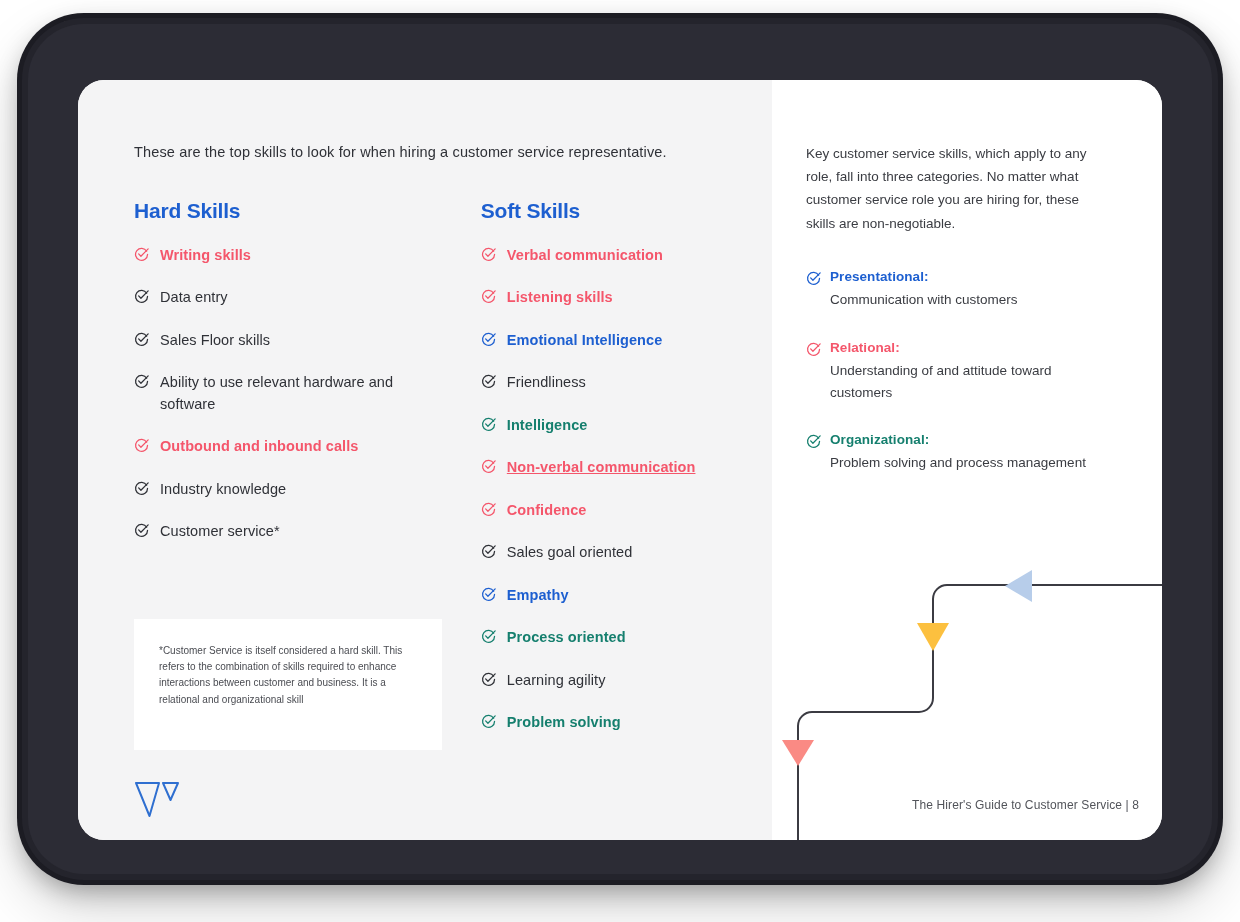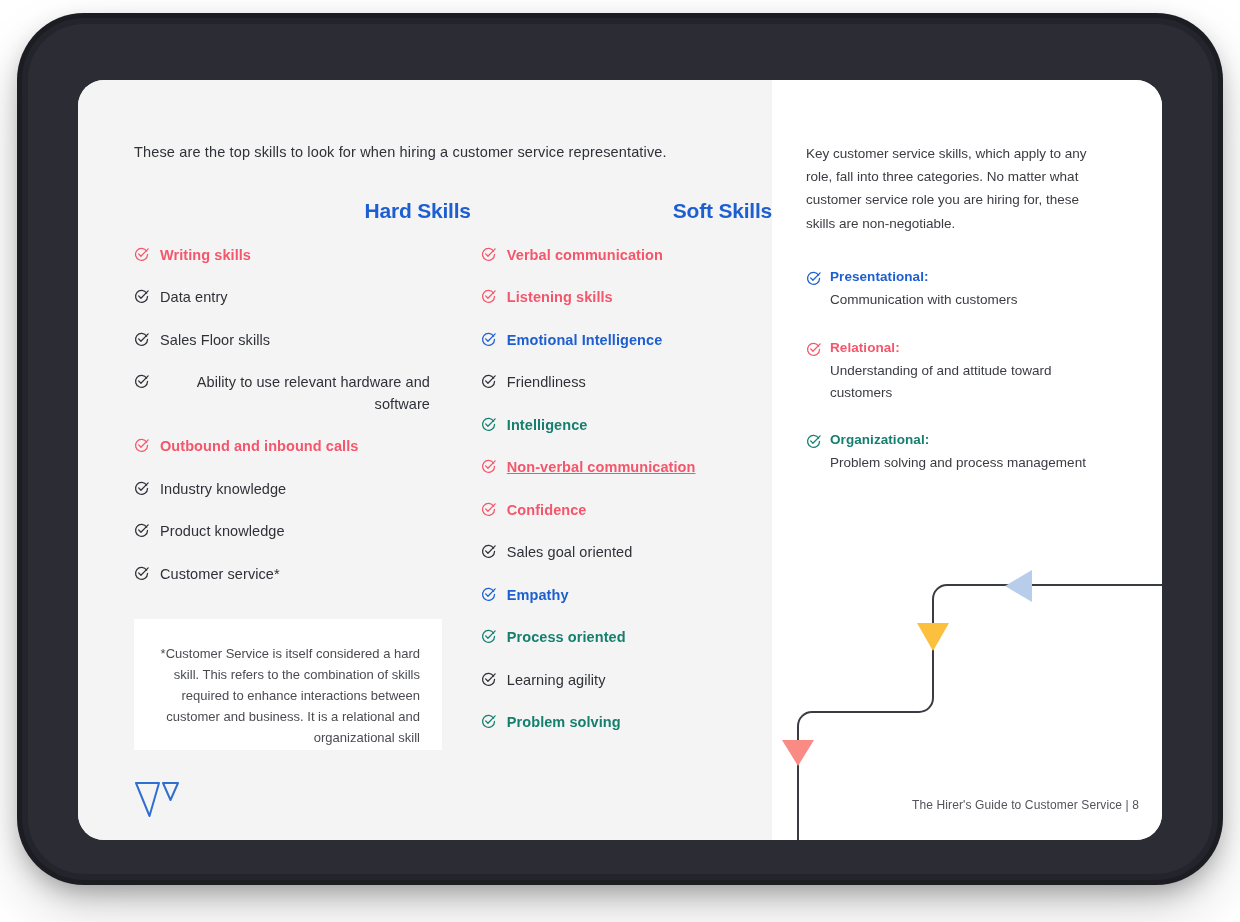--- a/index.html
+++ b/index.html
@@ -66,21 +66,20 @@
     font-size: 14.5px;
     color: #2f3137;
     letter-spacing: 0.01em;
     margin: 0 0 36px 0;
     line-height: 1.45;
   }
 
   .skills-columns {
     display: flex;
     gap: 10px;
-    text-align: right;
   }
   .skills-col { width: 347px; }
   .skills-col.second { width: 300px; }
 
   .col-heading {
     font-size: 21px;
     font-weight: 700;
     color: #1d5fd0;
     margin: 0 0 22px 0;
     letter-spacing: -0.01em;
@@ -116,24 +115,23 @@
     left: 56px;
     top: 539px;
     width: 308px;
     height: 131px;
     background: #ffffff;
     box-sizing: border-box;
     padding: 24px 22px 20px 25px;
   }
   #footnote-text {
     margin: 0;
-    font-size: 13px;
+    font-size: 10px;
     line-height: 1.62;
     color: #4a4c52;
-    text-align: right;
   }
 
   
   #brand-logo {
     position: absolute;
     left: 56px;
     top: 700px;
     width: 46px;
     height: 40px;
   }
@@ -255,29 +253,20 @@
               <span class="label" style="color: rgb(244, 86, 107); font-weight: 600;">Outbound and inbound calls</span>
             </li>
             <li>
               <span style="display: block; flex: 0 0 auto;">
                 <svg class="check-icon" viewBox="0 0 18 18" fill="none" aria-hidden="true">
                   <path d="M15.2 5.1a7.2 7.2 0 1 0 1.05 3.75" stroke="#2f3137" stroke-width="1.5" stroke-linecap="round" fill="none"></path>
                   <path d="M5.6 8.3 L8.3 11.1 L17 2.2" stroke="#2f3137" stroke-width="1.5" stroke-linecap="round" stroke-linejoin="round" fill="none"></path>
                 </svg>
               </span>
               <span class="label" style="color: rgb(47, 49, 55);">Industry knowledge</span>
-            </li>
-            <li>
-              <span style="display: block; flex: 0 0 auto;">
-                <svg class="check-icon" viewBox="0 0 18 18" fill="none" aria-hidden="true">
-                  <path d="M15.2 5.1a7.2 7.2 0 1 0 1.05 3.75" stroke="#2f3137" stroke-width="1.5" stroke-linecap="round" fill="none"></path>
-                  <path d="M5.6 8.3 L8.3 11.1 L17 2.2" stroke="#2f3137" stroke-width="1.5" stroke-linecap="round" stroke-linejoin="round" fill="none"></path>
-                </svg>
-              </span>
-              <span class="label" style="color: rgb(47, 49, 55);">Product knowledge</span>
             </li>
             <li>
               <span style="display: block; flex: 0 0 auto;">
                 <svg class="check-icon" viewBox="0 0 18 18" fill="none" aria-hidden="true">
                   <path d="M15.2 5.1a7.2 7.2 0 1 0 1.05 3.75" stroke="#2f3137" stroke-width="1.5" stroke-linecap="round" fill="none"></path>
                   <path d="M5.6 8.3 L8.3 11.1 L17 2.2" stroke="#2f3137" stroke-width="1.5" stroke-linecap="round" stroke-linejoin="round" fill="none"></path>
                 </svg>
               </span>
               <span class="label" style="color: rgb(47, 49, 55);">Customer service*</span>
             </li>

